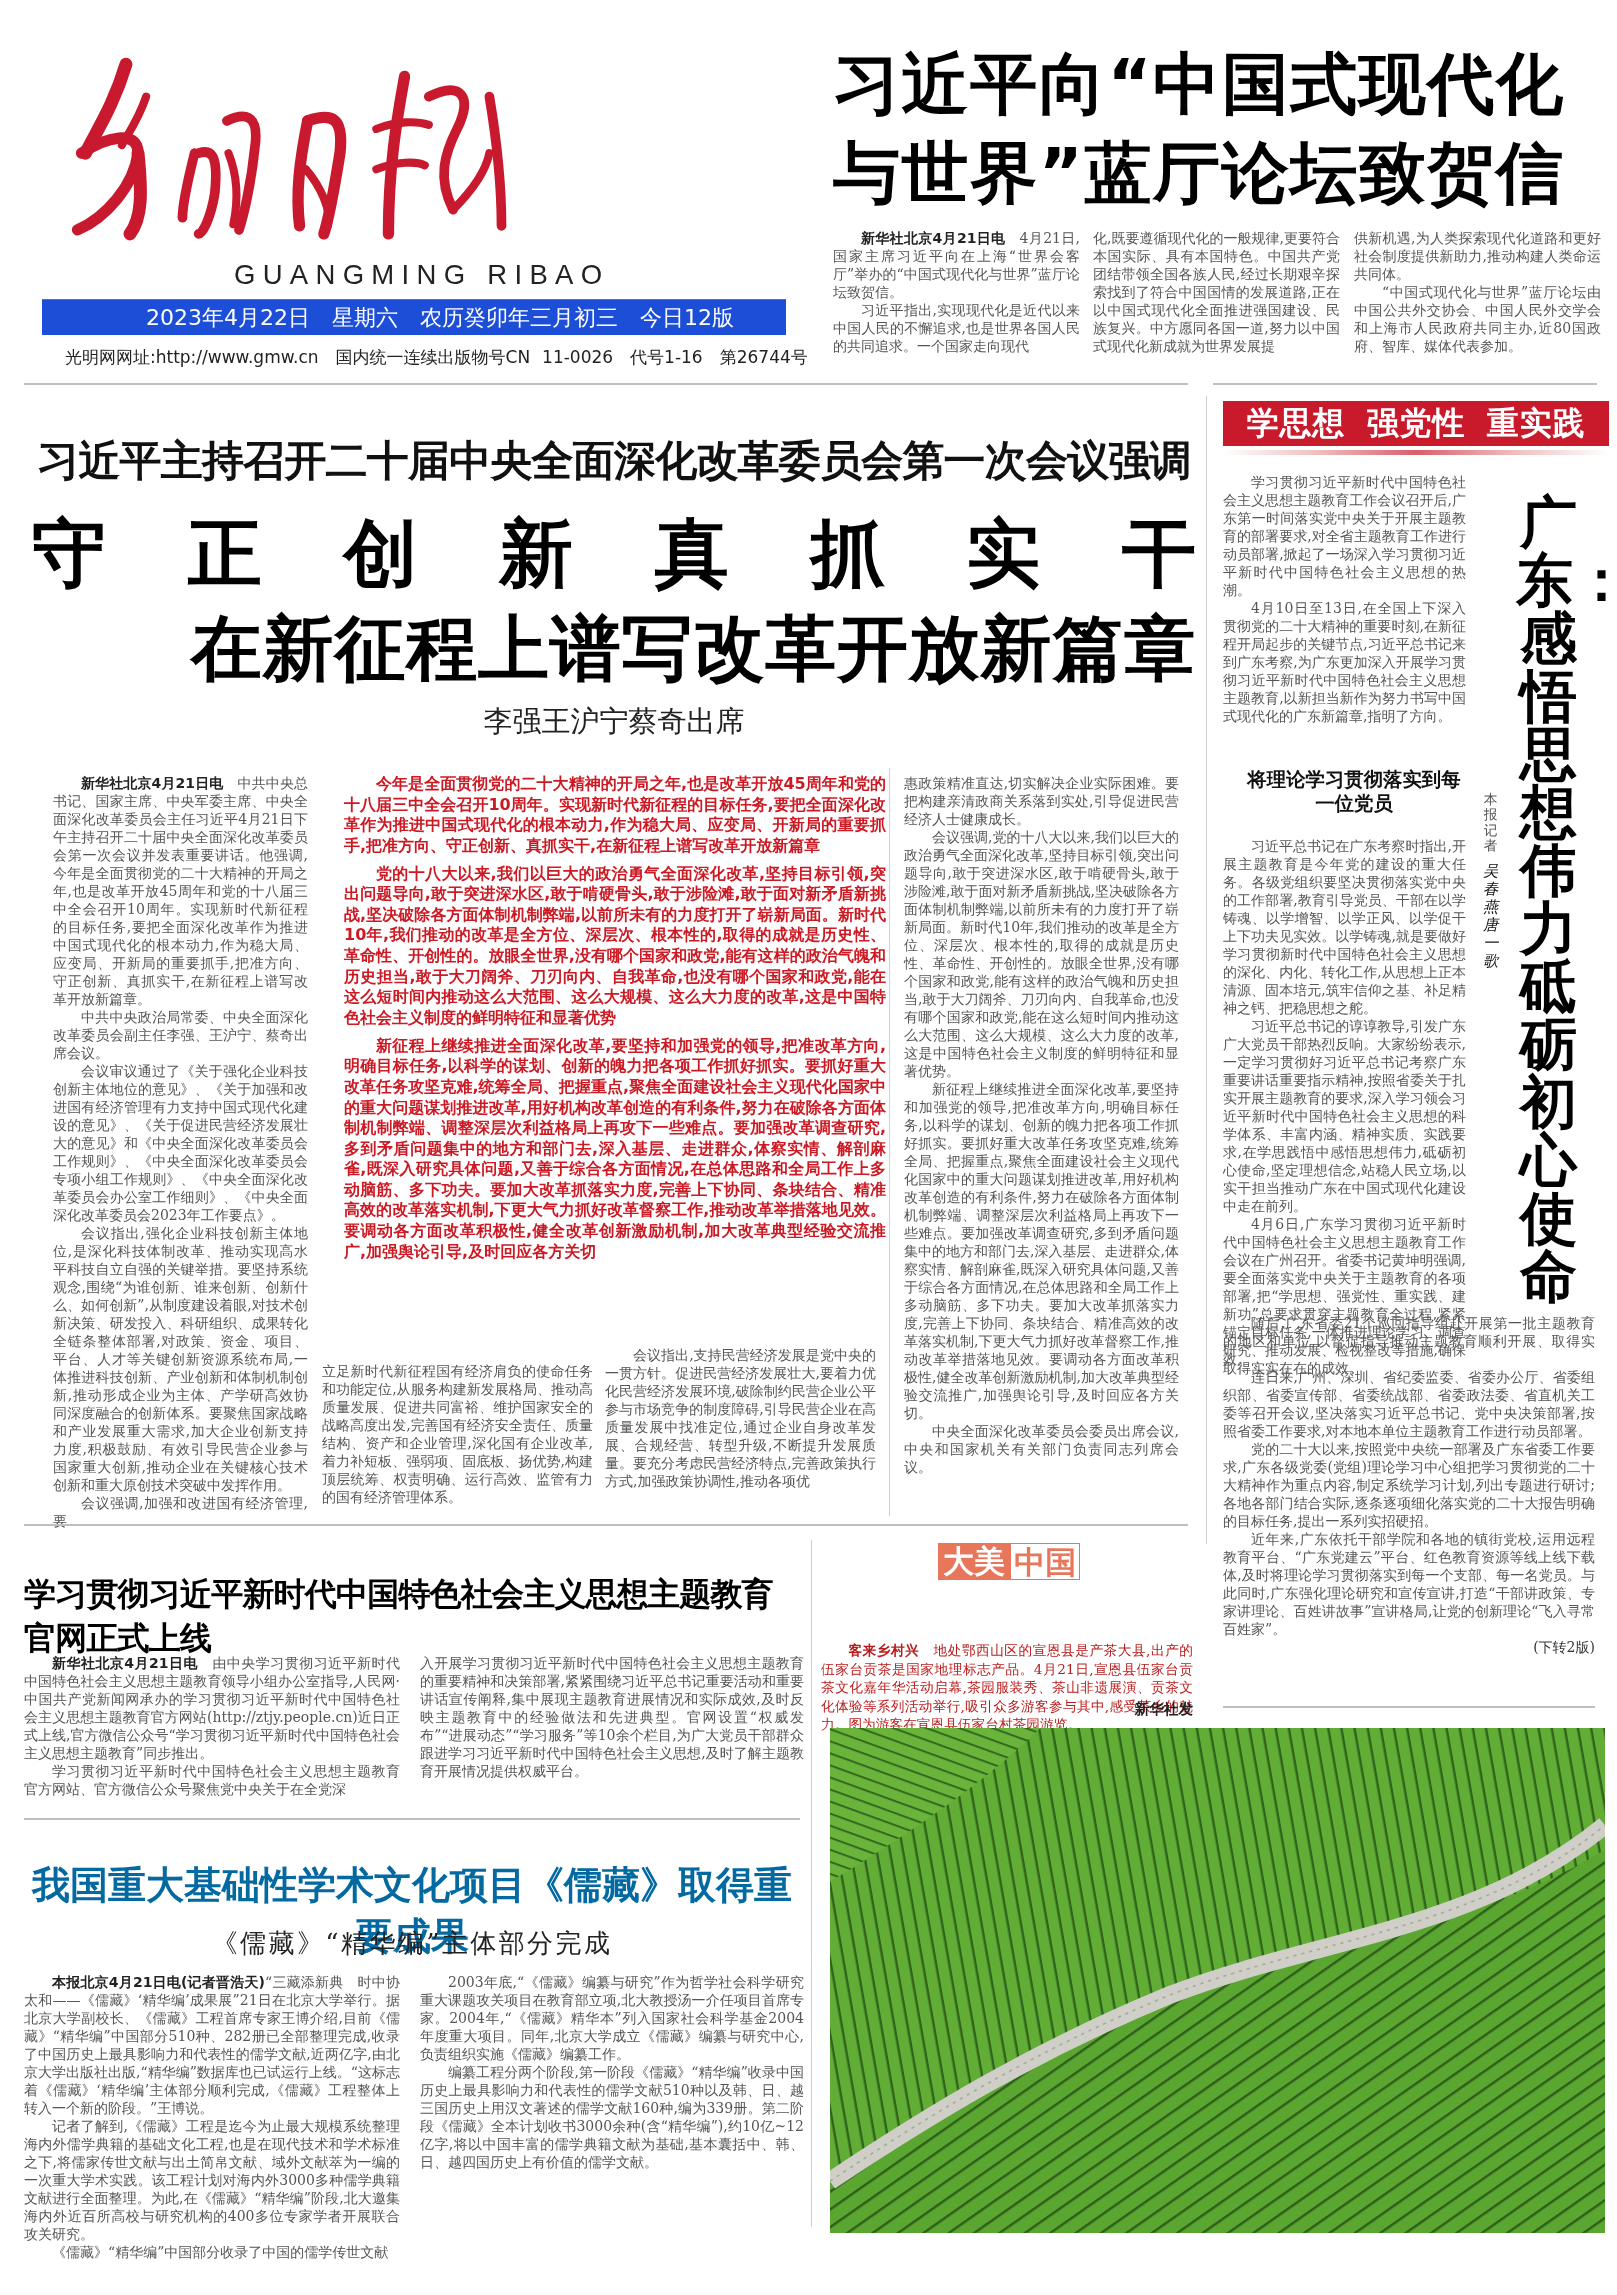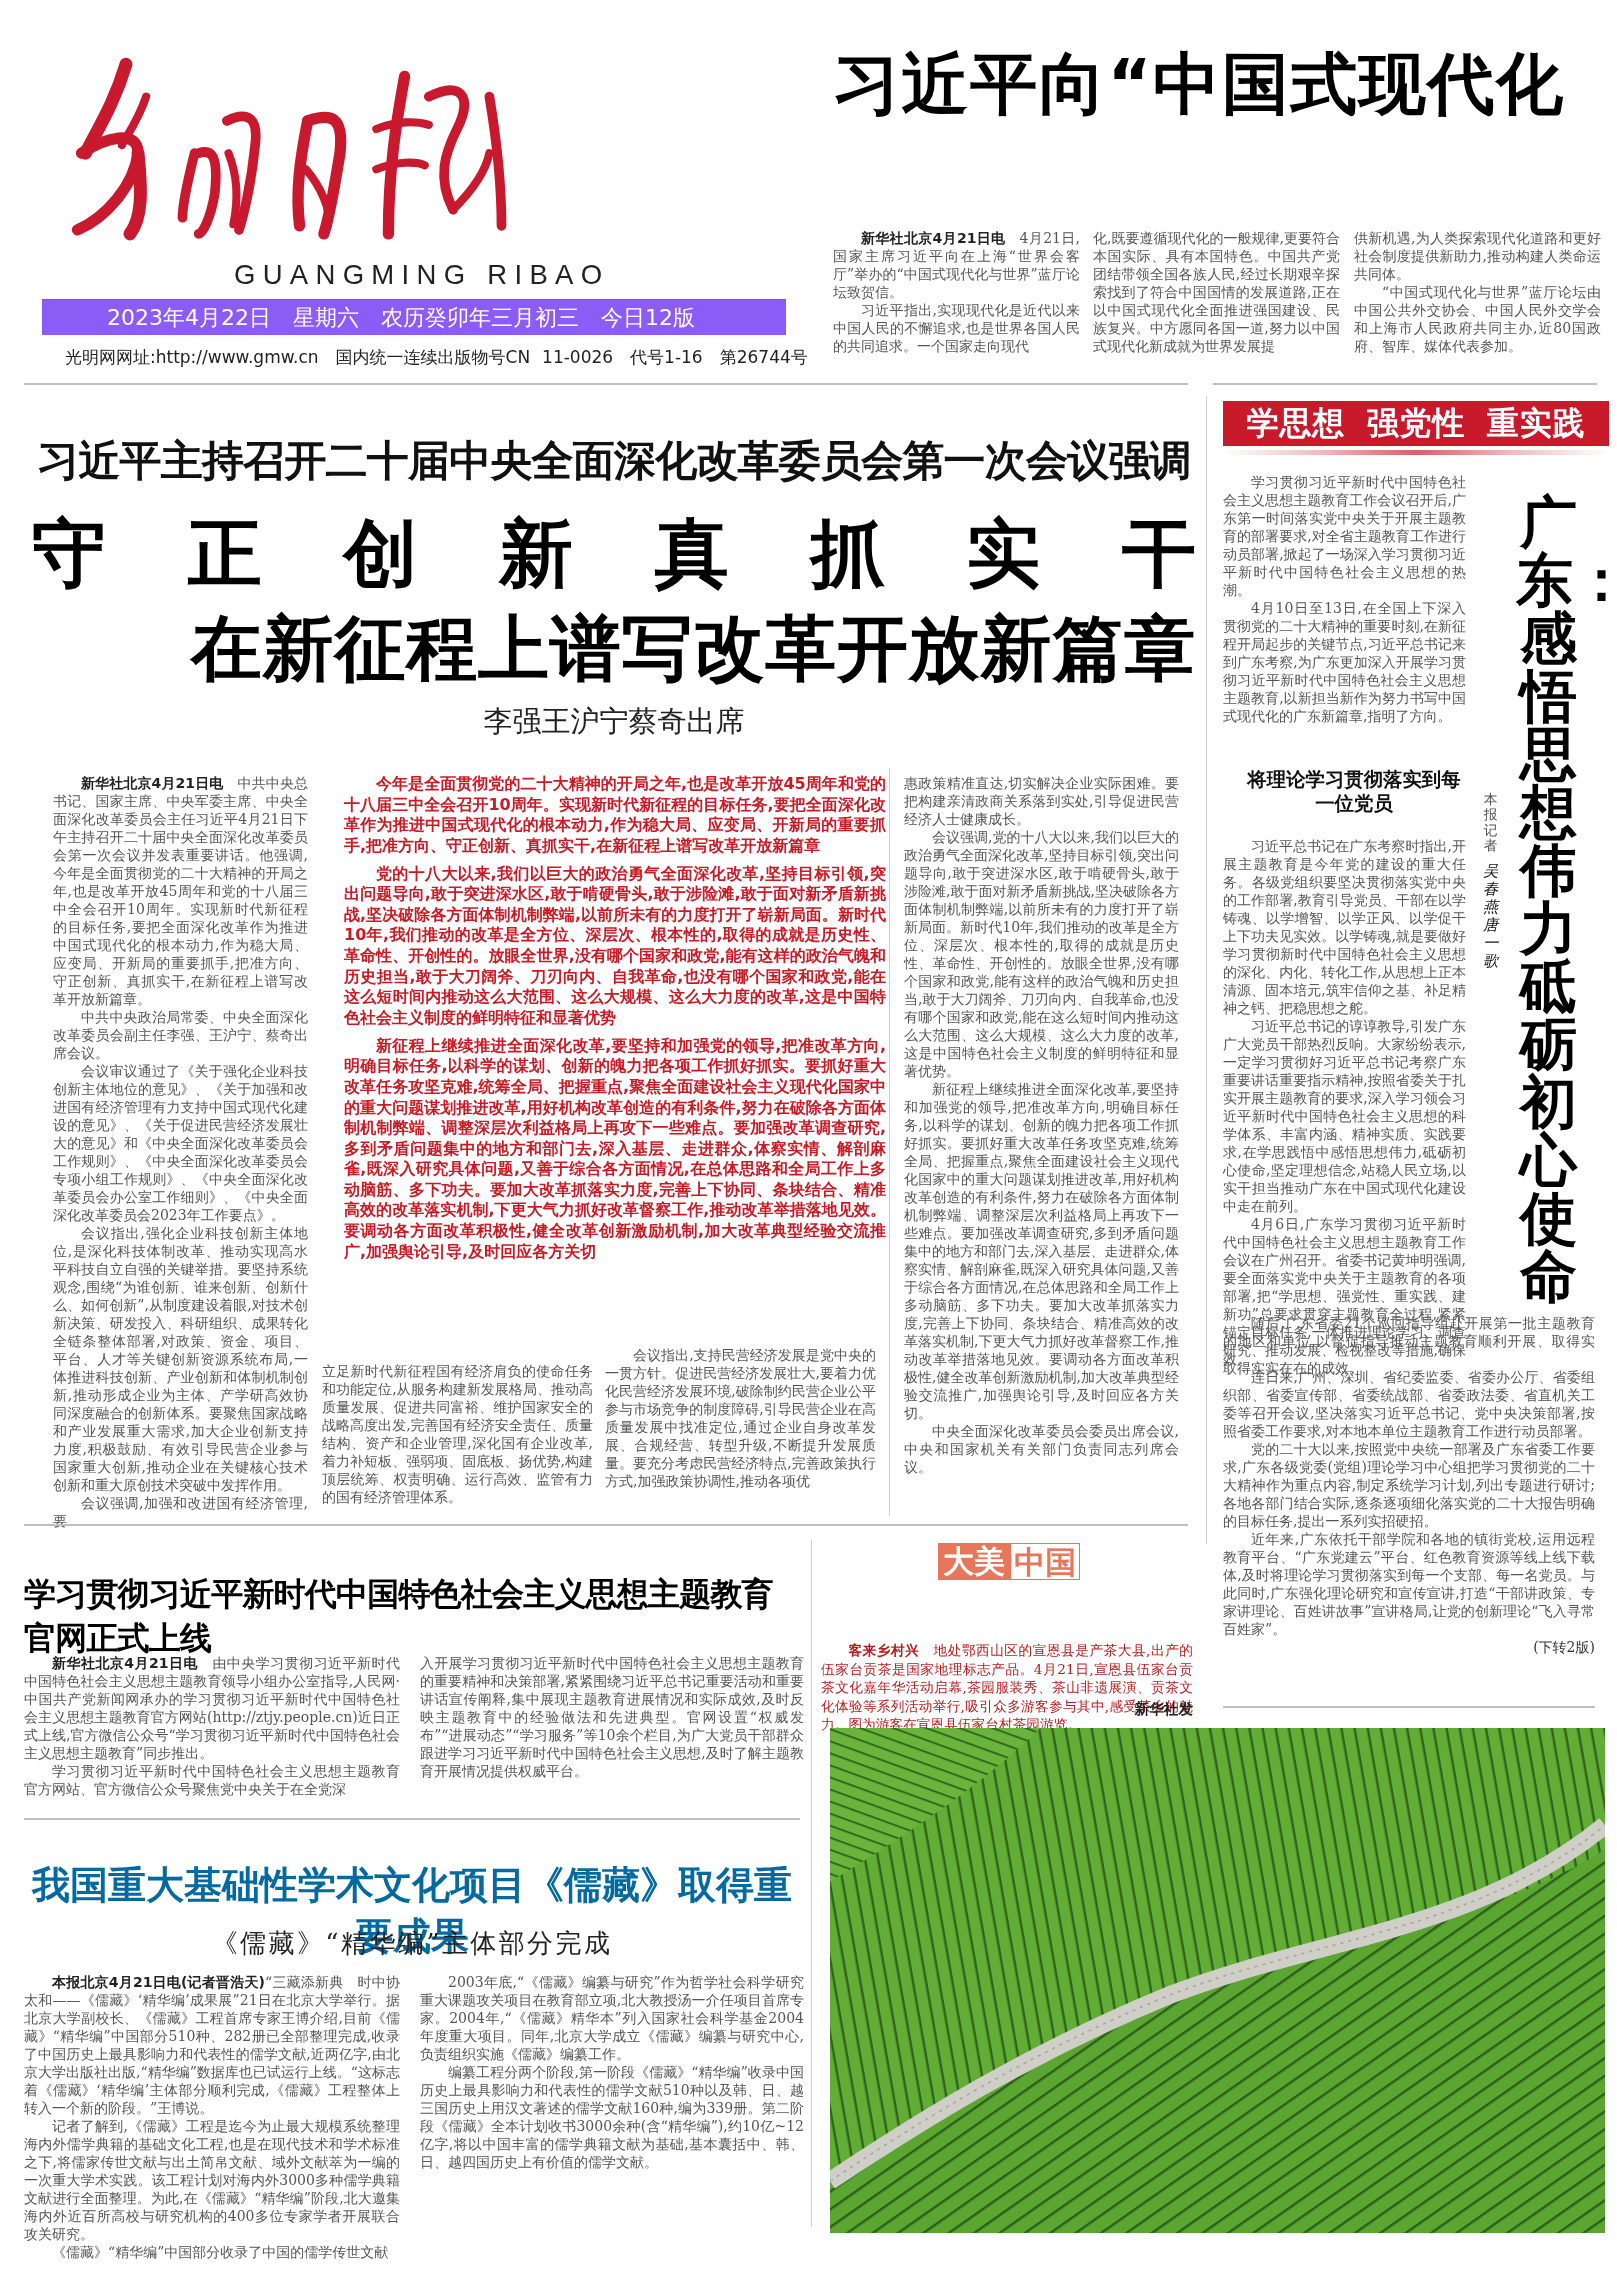--- a/index.html
+++ b/index.html
@@ -6,22 +6,22 @@
   html, body { background: #ffffff; }
   body { width: 1617px; height: 2295px; position: relative; overflow: hidden;
          font-family: "DejaVu Sans", "Liberation Sans", sans-serif; color: #222; }
   .abs { position: absolute; }
   .serif { font-family: "DejaVu Serif", "Liberation Serif", serif; }
   .sans { font-family: "DejaVu Sans", "Liberation Sans", sans-serif; }
 
   
   #masthead-logo { left: 49px; top: 32px; width: 485px; height: 210px; }
   #masthead-pinyin { left: 234px; top: 259px; font-size: 27.5px; letter-spacing: 7.3px; color: #222; font-family: "Liberation Sans", sans-serif; }
-  #date-bar { left: 42px; top: 299px; width: 744px; height: 36px; background: #8b5cf6; color: #fff;
-              font-size: 22px; line-height: 36px; padding-left: 65px; word-spacing: 11.3px; border-top: 1.6px solid #3a7ab2; }
+  #date-bar { left: 42px; top: 299px; width: 744px; height: 36px; background: #1d4ed8; color: #fff;
+              font-size: 22px; line-height: 36px; padding-left: 104px; word-spacing: 11.3px; border-top: 1.6px solid #3a7ab2; }
   #pub-line { left: 65px; top: 346px; font-size: 17px; color: #222; word-spacing: 6.5px; }
 
   
   #lead-headline { left: 833px; top: 40px; width: 768px; font-size: 67px; font-weight: bold; line-height: 89px; color: #000; letter-spacing: 1.6px; }
   .col-text { font-size: 14px; line-height: 18px; color: #555; text-align: justify; }
   .col-text p { text-indent: 2em; }
   .col-text p.noindent { text-indent: 0; }
   .dateline { font-weight: bold; color: #222; }
 
   #lead-col-1 { left: 833px; top: 229px; width: 247px; }
@@ -104,20 +104,21 @@
       <path d="M545 80 C 555 140, 560 200, 560 240" stroke-width="12"></path>
     </g>
   </svg>
 </div>
 <div class="abs" id="masthead-pinyin">GUANGMING RIBAO</div>
 <div class="abs" id="date-bar">2023年4月22日　星期六　农历癸卯年三月初三　今日12版</div>
 <div class="abs" id="pub-line">光明网网址:http://www.gmw.cn　国内统一连续出版物号CN 11-0026　代号1-16　第26744号</div>
 
 <div class="abs" id="lead-headline">
   <div>习近平向“中国式现代化</div>
+  <div>与世界”蓝厅论坛致贺信</div>
 </div>
 <div class="abs col-text serif" id="lead-col-1">
   <p><span class="dateline sans">新华社北京4月21日电</span>　<span>4月21日,国家主席习近平向在上海“世界会客厅”举办的“中国式现代化与世界”蓝厅论坛致贺信。</span></p>
   <p>习近平指出,实现现代化是近代以来中国人民的不懈追求,也是世界各国人民的共同追求。一个国家走向现代</p>
 </div>
 <div class="abs col-text serif" id="lead-col-2">
   <p class="noindent">化,既要遵循现代化的一般规律,更要符合本国实际、具有本国特色。中国共产党团结带领全国各族人民,经过长期艰辛探索找到了符合中国国情的发展道路,正在以中国式现代化全面推进强国建设、民族复兴。中方愿同各国一道,努力以中国式现代化新成就为世界发展提</p>
 </div>
 <div class="abs col-text serif" id="lead-col-3">
   <p class="noindent">供新机遇,为人类探索现代化道路和更好社会制度提供新助力,推动构建人类命运共同体。</p>

